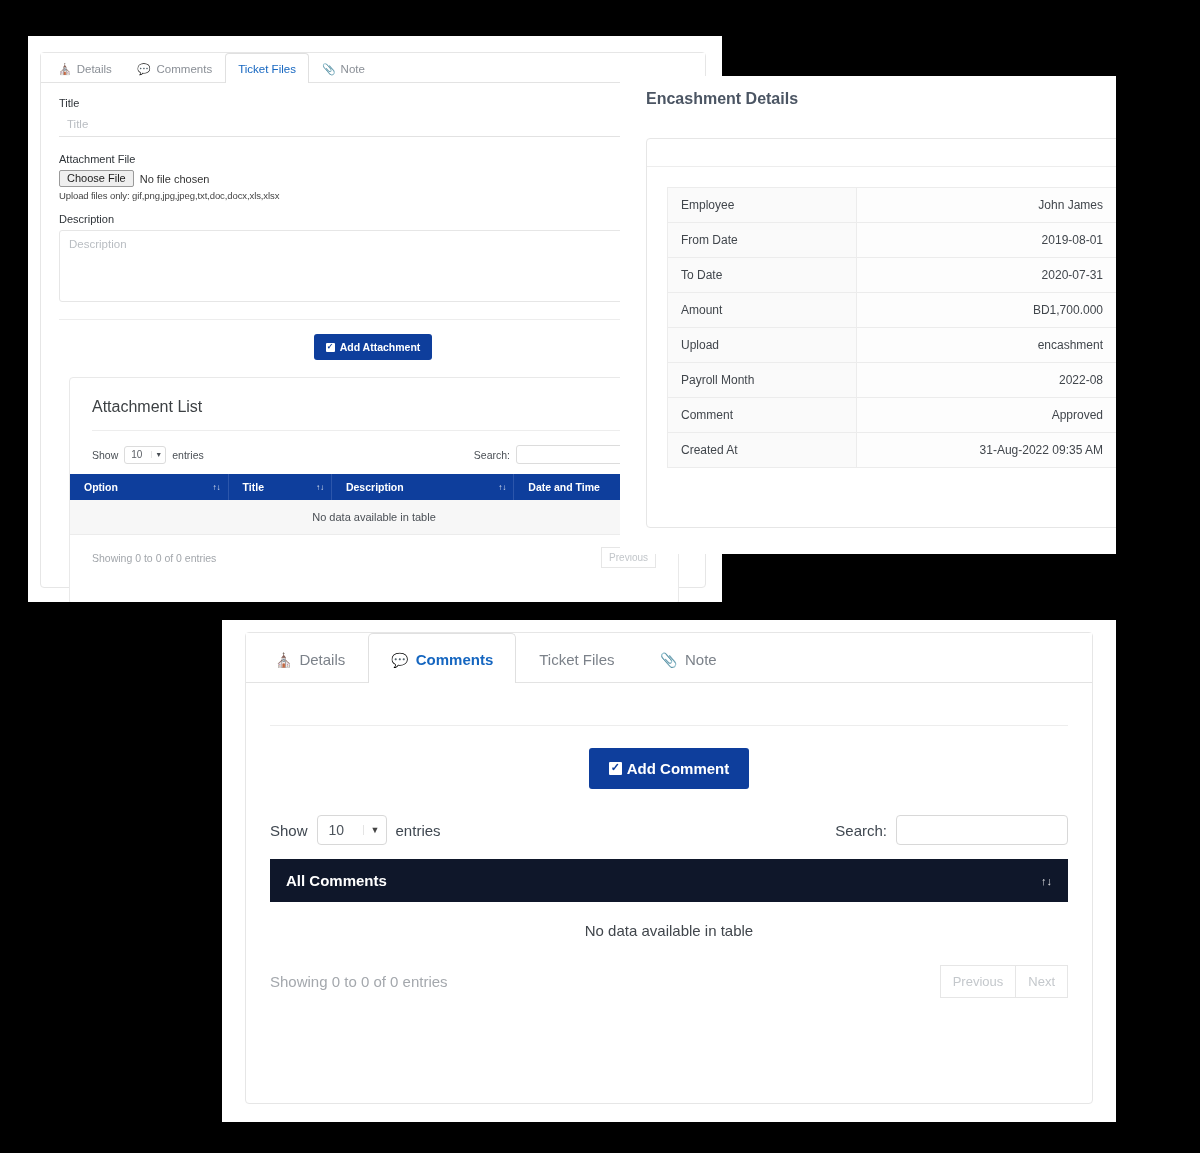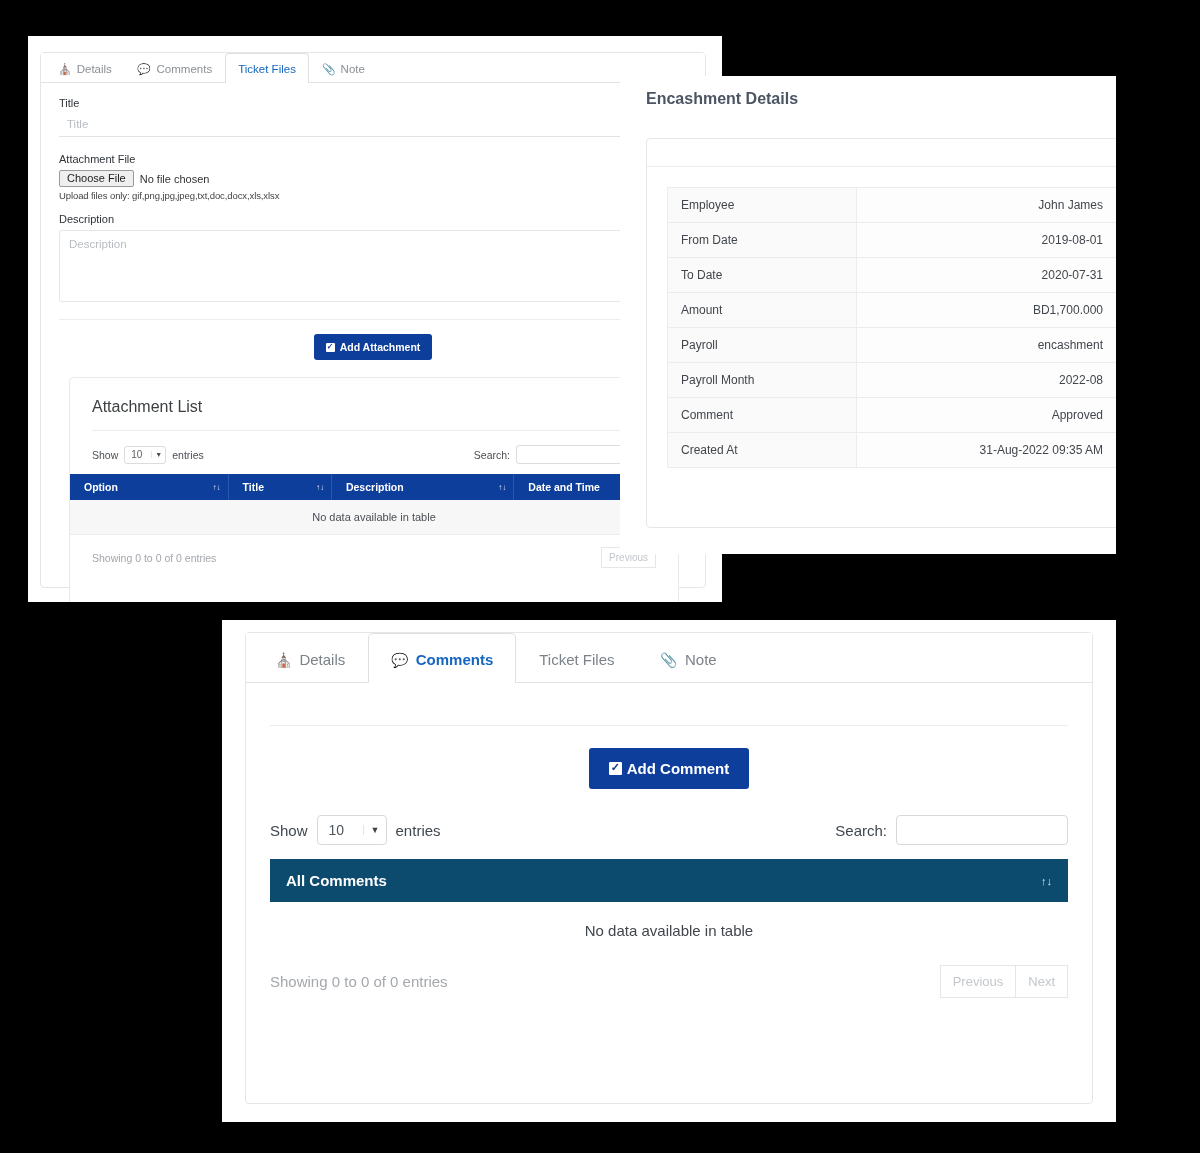--- a/index.html
+++ b/index.html
@@ -263,21 +263,21 @@
     font-size: 14px; color: #4d545c; background: #fff; cursor: pointer;
   }
   .cm-select .caret { font-size: 9px; color: #444; border-left: 1px solid #e4e4e4; padding-left: 7px; }
   .cm-search { display: flex; align-items: center; gap: 9px; font-size: 15px; color: #3f4750; }
   .cm-search input {
     border: 1px solid #d8d8d8; border-radius: 4px; height: 30px; width: 172px;
     outline: none; background: #fff;
   }
 
   .cm-thead {
-    background: #0c4a6e; color: #fff;
+    background: #0f172a; color: #fff;
     display: flex; align-items: center; justify-content: space-between;
     font-size: 15px; font-weight: bold;
     padding: 13px 16px;
     margin: 0 24px;
     cursor: pointer;
   }
   .cm-thead .sortic { font-size: 11px; opacity: .85; }
   .cm-empty { text-align: center; font-size: 15px; color: #41464c; padding: 20px 0 18px 0; }
   .cm-footer {
     display: flex; align-items: center; justify-content: space-between;
@@ -413,21 +413,21 @@
             </tr>
             <tr>
               <td class="k">To Date</td>
               <td class="v">2020-07-31</td>
             </tr>
             <tr>
               <td class="k">Amount</td>
               <td class="v">BD1,700.000</td>
             </tr>
             <tr>
-              <td class="k">Payroll</td>
+              <td class="k">Upload</td>
               <td class="v">encashment</td>
             </tr>
             <tr>
               <td class="k">Payroll Month</td>
               <td class="v">2022-08</td>
             </tr>
             <tr>
               <td class="k">Comment</td>
               <td class="v">Approved</td>
             </tr>

